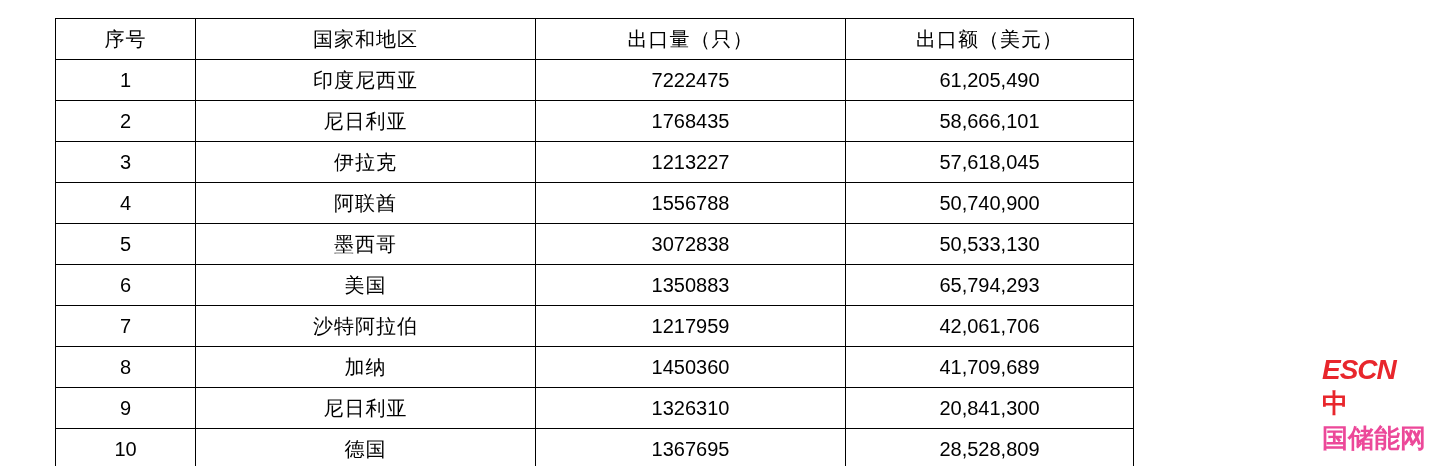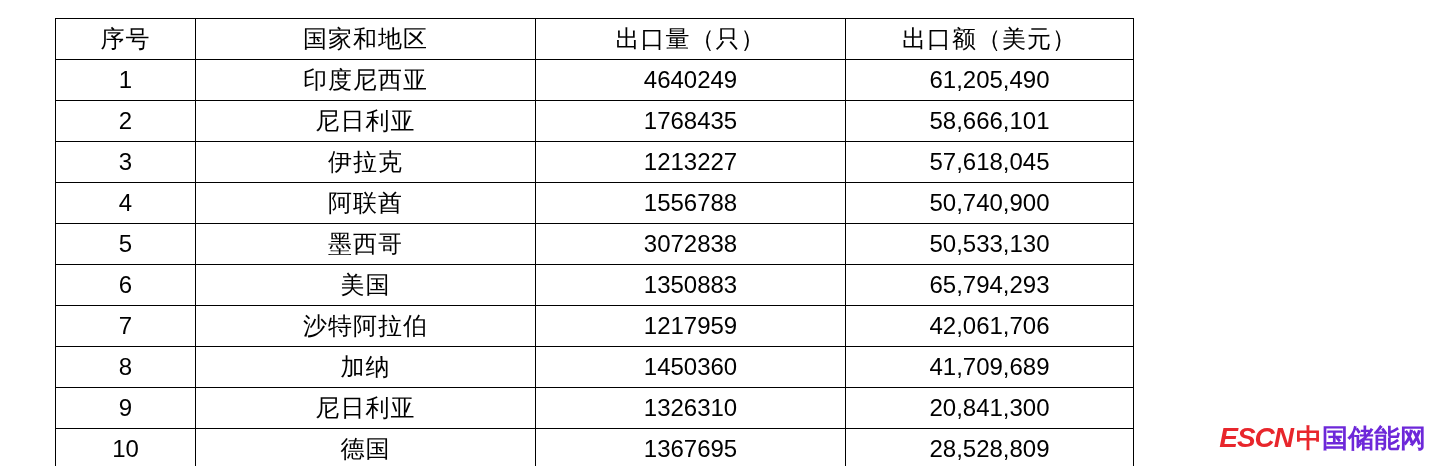--- a/index.html
+++ b/index.html
@@ -28,21 +28,21 @@
   table.export-table td,
   table.export-table th {
     border: 1px solid #000000;
     text-align: center;
     vertical-align: middle;
     font-weight: normal;
     color: #000000;
     padding: 0;
     height: 40px;
     line-height: 40px;
-    font-size: 24px;
+    font-size: 20px;
   }
   col.c-index { width: 140px; }
   col.c-country { width: 340px; }
   col.c-qty { width: 310px; }
   col.c-amount { width: 288px; }
 
   .cell-cjk {
     font-family: "DejaVu Serif", "Liberation Serif", serif;
     font-size: 21px;
     letter-spacing: 1px;
@@ -62,35 +62,36 @@
     position: absolute;
     right: 16px;
     bottom: 10px;
     display: flex;
     align-items: baseline;
     font-family: "Liberation Sans", sans-serif;
     font-weight: bold;
     font-size: 27px;
     letter-spacing: 0px;
     white-space: nowrap;
+    flex-direction: column;
   }
   .logo .escn {
     color: #e8262c;
     font-style: italic;
     font-size: 28px;
     letter-spacing: -1px;
     margin-right: 3px;
   }
   .logo .zhong {
     color: #e8262c;
     font-size: 26px;
     font-family: "DejaVu Sans", sans-serif;
   }
   .logo .cnesa {
-    color: #6d28d9;
+    color: #ec4899;
     font-size: 26px;
     font-family: "DejaVu Sans", sans-serif;
   }
 </style>
 </head>
 <body>
 
 <div class="sheet">
   <table class="export-table">
     <colgroup>
@@ -104,21 +105,21 @@
         <td>序号</td>
         <td>国家和地区</td>
         <td>出口量（只）</td>
         <td>出口额（美元）</td>
       </tr>
     </thead>
     <tbody>
       <tr>
         <td class="cell-num">1</td>
         <td class="cell-cjk">印度尼西亚</td>
-        <td class="cell-num">4640249</td>
+        <td class="cell-num">7222475</td>
         <td class="cell-num">61,205,490</td>
       </tr>
       <tr>
         <td class="cell-num">2</td>
         <td class="cell-cjk">尼日利亚</td>
         <td class="cell-num">1768435</td>
         <td class="cell-num">58,666,101</td>
       </tr>
       <tr>
         <td class="cell-num">3</td>

